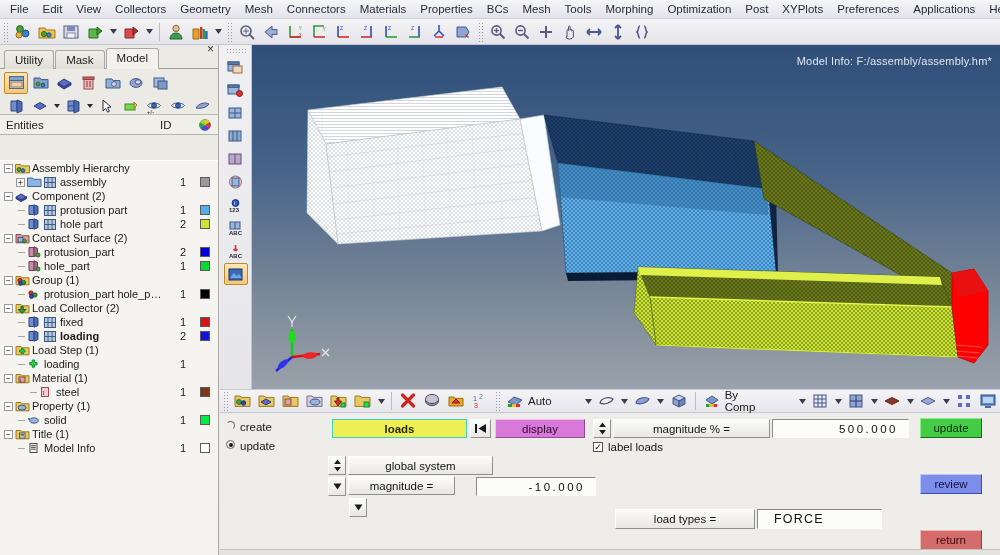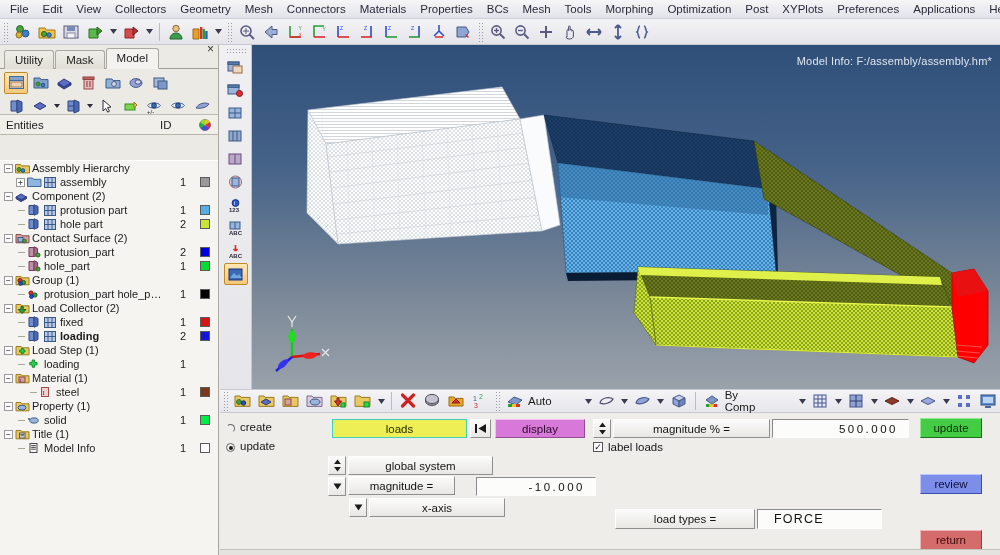--- a/index.html
+++ b/index.html
@@ -170,35 +170,35 @@
   #bottombar {
     position: absolute; top: 389px; left: 220px; width: 780px; height: 24px;
     background: linear-gradient(#f4f4f6,#e6e6ec);
     border-top: 1px solid #c9c9d2; border-bottom: 1px solid #c9c9d2;
     display: flex; align-items: center;
   }
   #panelarea {
     position: absolute; top: 413px; left: 220px; width: 780px; height: 142px;
     background: #eeedea;
   }
-  .hm-radio { display:flex; align-items:flex-end; font-size:11.5px; color:#161616; cursor:default;}
+  .hm-radio { display:flex; align-items:flex-start; font-size:11.5px; color:#161616; cursor:default;}
   .hm-radio .rd {
     width:9px;height:9px;border-radius:50%;border:1px solid #666;
     margin-right:5px; background:#eeedea; display:flex;align-items:center;justify-content:center;
   }
   .hm-radio .rd.on::after{content:"";width:4px;height:4px;border-radius:50%;background:#1b1b1b;}
   .hm-radio .rd.off { border-left-color:#eeedea; border-bottom-color:#eeedea; }
 
   .hm-btn {
     border:1px solid #7c7c7c; border-top-color:#fff; border-left-color:#fff;
     display:flex;align-items:center;justify-content:center;
     font-size:11.5px; color:#161616; cursor:default;
     background: linear-gradient(#fbfbfa,#e2e1dd);
   }
-  .hm-yellow { background: #eeee55; border:1px solid #3ecfc0; color:#2a2a00;}
+  .hm-yellow { background: #eeee55; border:1px solid #3ecfc0; color:#2a2a00;font-weight:bold;}
   .hm-magenta { background: #d878d8; border:1px solid #8f4f8f; border-top-color:#f0c0f0; border-left-color:#f0c0f0; color:#2a0a2a;}
   .hm-green { background: #44cc44; border:1px solid #1d6b1d; border-top-color:#90eb90; border-left-color:#90eb90; color:#0a2a0a;}
   .hm-blue { background: #7d8eea; border:1px solid #3d4bb0; border-top-color:#bcc6ff; border-left-color:#bcc6ff; color:#10103a;}
   .hm-red { background: #d56c6c; border:1px solid #9b3a3a; border-top-color:#f0b5b5; border-left-color:#f0b5b5; color:#3a0a0a;}
 
   .hm-field {
     background:#fcfcfa; border:1px solid #8a8a8a;
     border-right-color:#fdfdfd; border-bottom-color:#fdfdfd;
     font-size:11.5px; color:#111;
     display:flex; align-items:center;
@@ -1369,21 +1369,20 @@
         </svg>
     </div>
     <div class="hm-label" style="position:absolute;left:128px;top:63px;width:107px;height:19px;">magnitude =</div>
     <div class="hm-field num" style="position:absolute;left:256px;top:64px;width:120px;height:19px;">-10.000</div>
 
     <div class="hm-spin" style="position:absolute;left:129px;top:85px;height:19px;">
       <svg width="9" height="7" viewBox="0 0 9 7">
           <path d="M0.5 0.5h8L4.5 6.5z" fill="#1a1a1a"></path>
         </svg>
     </div>
-    <div class="hm-label" style="position:absolute;left:149px;top:85px;width:136px;height:19px;">x-axis</div>
 
     <div class="hm-btn hm-blue" style="position:absolute;left:700px;top:61px;width:62px;height:20px;">review</div>
 
     <div class="hm-label" style="position:absolute;left:395px;top:96px;width:140px;height:20px;">load types =</div>
     <div class="hm-field txt" style="position:absolute;left:537px;top:96px;width:125px;height:20px;">FORCE</div>
 
     <div class="hm-btn hm-red" style="position:absolute;left:700px;top:117px;width:62px;height:20px;">return</div>
   </div>
 
   <div id="statusline"></div>

